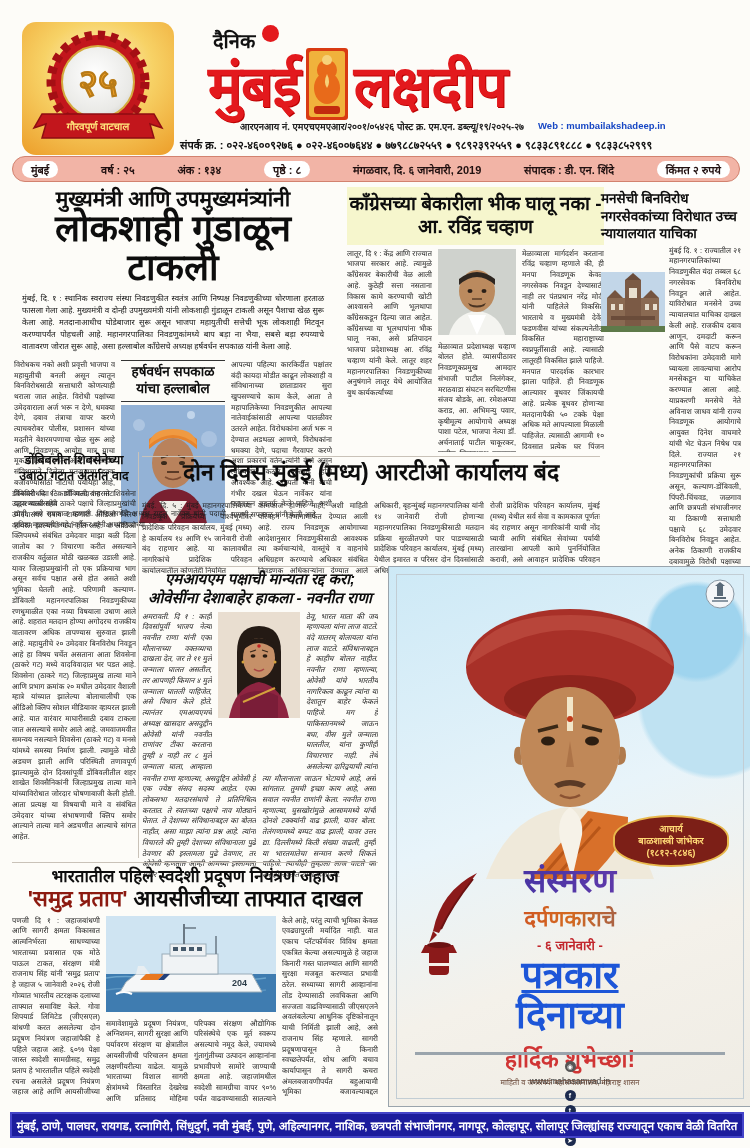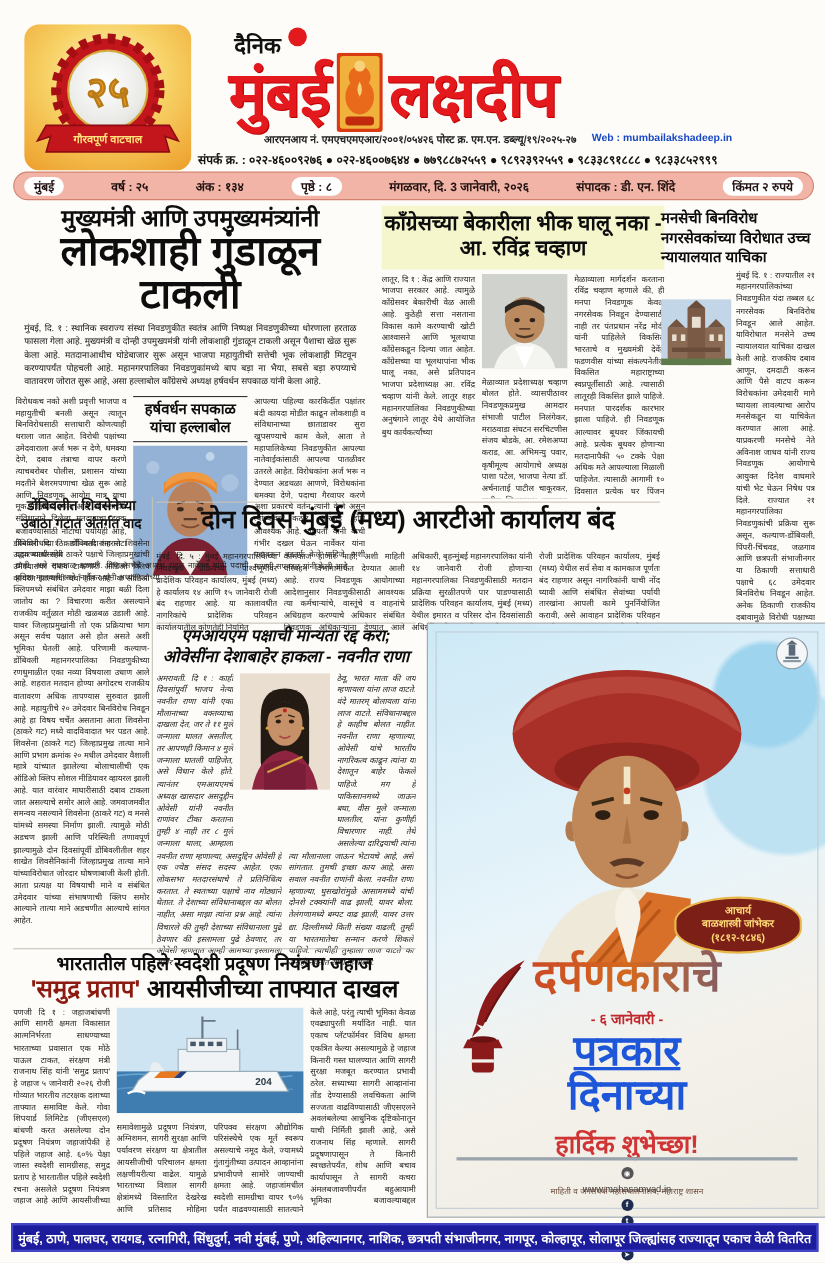--- a/index.html
+++ b/index.html
@@ -40,21 +40,21 @@
   
   .ad{border:1px solid #9aa4ac;background:
       radial-gradient(circle at 85% 12%, #9fd4ee 0 8%, transparent 9%),
       radial-gradient(circle at 90% 25%, #bfe2f2 0 14%, transparent 15%),
       linear-gradient(160deg,#cde9f6 0%,#e8f4fa 45%,#f4f1ea 70%,#efece4 100%);}
   .ad-inner{position:absolute;left:7px;top:7px;right:7px;bottom:7px;border:1px solid #c2cdd4;}
   .ad-badge{background:#7c1f17;border:2px solid #e8b84b;border-radius:50%/44%;color:#ffd976;
             text-align:center;font-weight:bold;line-height:1.25;padding:6px 4px;}
   .ad-l1{font-size:33px;font-weight:900;background:linear-gradient(90deg,#2c2f9e,#7a3fb0);
          -webkit-background-clip:text;background-clip:text;color:transparent;}
-  .ad-l2{font-size:41px;font-weight:900;background:linear-gradient(90deg,#c2272d,#d4691f,#2c4fb0);
+  .ad-l2{font-size:22px;font-weight:900;background:linear-gradient(90deg,#c2272d,#d4691f,#2c4fb0);
          -webkit-background-clip:text;background-clip:text;color:transparent;}
   .ad-date{font-size:13px;font-weight:bold;color:#c2272d;}
   .ad-l3{font-size:38px;font-weight:900;color:#1d56d8;line-height:1.05;}
   .ad-l5{font-size:23px;font-weight:bold;color:#d03535;}
   .ad-foot{font-size:8.5px;color:#333;display:flex;align-items:center;gap:4px;justify-content:center;flex-direction:column;}
   .sicon{display:inline-flex;width:11px;height:11px;border-radius:50%;background:#1d2b4e;color:#fff;
          font-size:7px;align-items:center;justify-content:center;font-weight:bold;}
   .ad-dept{font-size:7.5px;color:#6b4a3a;text-align:center;}
   
   .bluebar{background:#1c1c9c;border:2px solid #4444c8;color:#fff;font-size:11.5px;font-weight:bold;
@@ -112,21 +112,21 @@
     <span>आरएनआय नं. एमएचएमएआर/२००१/०५४२६    पोस्ट क्र. एम.एन. डब्ल्यू/१९/२०२५-२७</span>
     <span class="web">Web : mumbailakshadeep.in</span>
   </div>
   <div class="abs contact" style="left:180px;top:137px;">संपर्क क्र. : ०२२-४६००९२७६ ● ०२२-४६००७६४४ ● ७७९८८७२५५९ ● ९८९२३९२५५९ ● ९८३३८९१८८८ ● ९८३३८५२९९९</div>
 
   <div class="abs infobar" style="left:12px;top:156px;width:708px;height:24px;">
     <span class="pill">मुंबई</span>
     <span>वर्ष : २५</span>
     <span>अंक : १३४</span>
     <span class="pill">पृष्ठे : ८</span>
-    <span>मंगळवार, दि. 3 जानेवारी, २०२६</span>
+    <span>मंगळवार, दि. ६ जानेवारी, 2019</span>
     <span>संपादक : डी. एन. शिंदे</span>
     <span class="pill">किंमत २ रुपये</span>
   </div>
 
   <div class="abs" style="left:14px;top:187px;width:318px;height:264px;">
     <div class="kicker1">मुख्यमंत्री आणि उपमुख्यमंत्र्यांनी</div>
     <div class="head1">लोकशाही गुंडाळून टाकली</div>
     <div class="intro" style="height:62px;overflow:hidden;">मुंबई, दि. १ : स्थानिक स्वराज्य संस्था निवडणुकीत स्वतंत्र आणि निष्पक्ष निवडणुकीच्या धोरणाला हरताळ फासला गेला आहे. मुख्यमंत्री व दोन्ही उपमुख्यमंत्री यांनी लोकशाही गुंडाळून टाकली असून पैशाचा खेळ सुरू केला आहे. मतदानाआधीच घोडेबाजार सुरू असून भाजपा महायुतीची सत्तेची भूक लोकशाही मिटवून करण्यापर्यंत पोहचली आहे. महानगरपालिका निवडणुकांमध्ये बाप बड़ा ना भैया, सबसे बड़ा रुपय्याचे वातावरण जोरात सुरू आहे, असा हल्लाबोल काँग्रेसचे अध्यक्ष हर्षवर्धन सपकाळ यांनी केला आहे.</div>
     <div class="cols" style="margin-top:2px;">
       <div class="art-body" style="width:101px;height:160px;">विरोधकच नको अशी प्रवृत्ती भाजपा व महायुतीची बनली असून त्यातून बिनविरोधसाठी सत्ताधारी कोणत्याही थराला जात आहेत. विरोधी पक्षांच्या उमेदवाराला अर्ज भरू न देणे, धमक्या देणे, दबाव तंत्राचा वापर करणे त्याचबरोबर पोलीस, प्रशासन यांच्या मदतीने बेशरमपणाचा खेळ सुरू आहे आणि निवडणूक आयोग मात्र याचा मूक साक्षिदार बनला आहे. लोकशाहीत संविधानाने दिलेला मतदानाचा हक्क बजावण्यासाठी नोटाचा पर्यायही आहे, बिनविरोधच्या ठिकाणी मतदारांना नोटा वापरण्याची संधी</div>
@@ -342,20 +342,21 @@
         <path d="M66 6 Q30 24 22 64 L28 66 Q44 34 66 6" fill="#8b1a1a"></path>
         <path d="M62 12 Q40 40 30 62" stroke="#6b1212" stroke-width="2" fill="none"></path>
         <path d="M22 64 L18 76 L26 68 Z" fill="#8b1a1a"></path>
         <path d="M14 78 l28 0 l4 8 l-8 0 l0 18 q0 4 -4 4 l-12 0 q-4 0 -4 -4 l0 -18 l-8 0 Z" fill="#8b1a1a"></path>
         <ellipse cx="28" cy="78" rx="12" ry="3" fill="#6b1212"></ellipse>
         <rect x="18" y="96" width="20" height="3" fill="#f4f1ea"></rect>
       </svg>
     </div>
 
     <div class="abs" style="left:0;top:290px;width:100%;text-align:center;">
+      <div class="ad-l1">संस्मरण</div>
       <div class="ad-l2">दर्पणकाराचे</div>
       <div class="ad-date" style="margin-top:4px;">- ६ जानेवारी -</div>
       <div class="ad-l3" style="margin-top:2px;text-decoration:underline;">पत्रकार</div>
       <div class="ad-l3">दिनाच्या</div>
       <div class="ad-l5" style="margin-top:6px;">हार्दिक शुभेच्छा!</div>
     </div>
 
     <div class="abs" style="left:26px;right:26px;top:485px;height:3px;background:#9aa4ac;"></div>
 
     <div class="abs ad-foot" style="left:0;top:494px;width:100%;">

